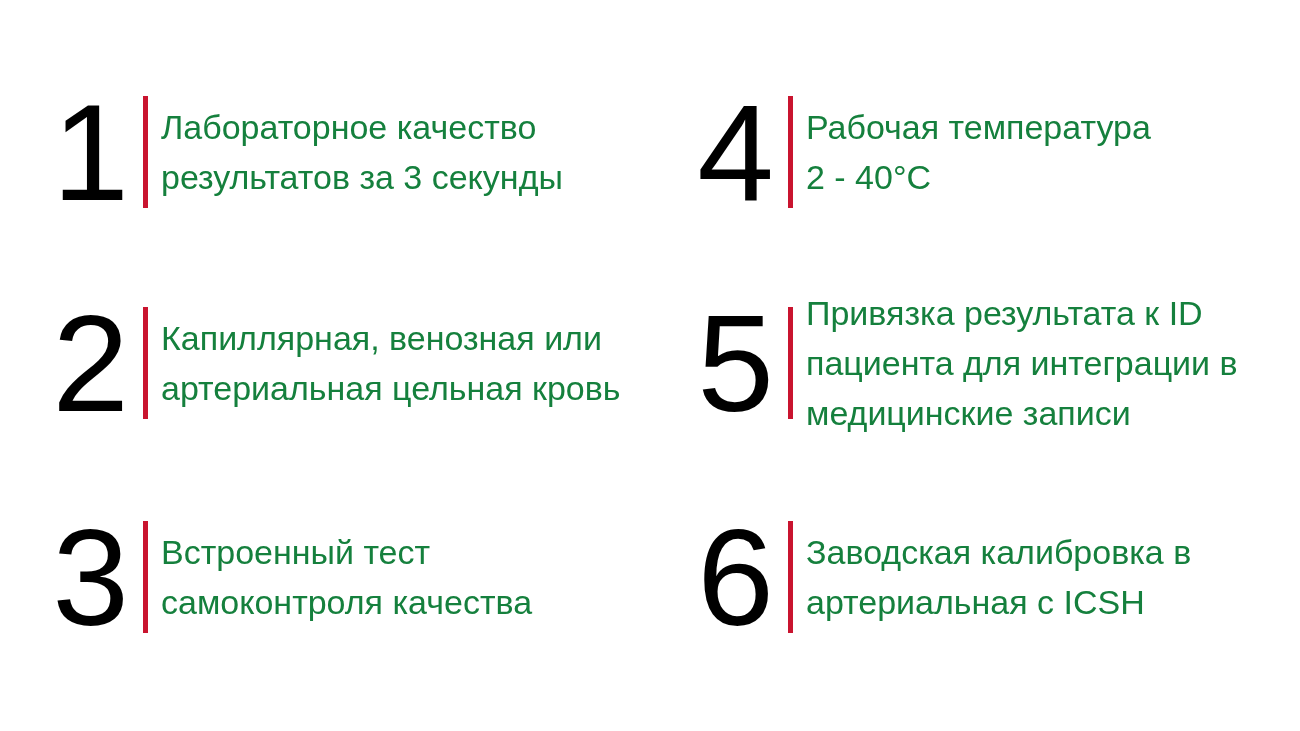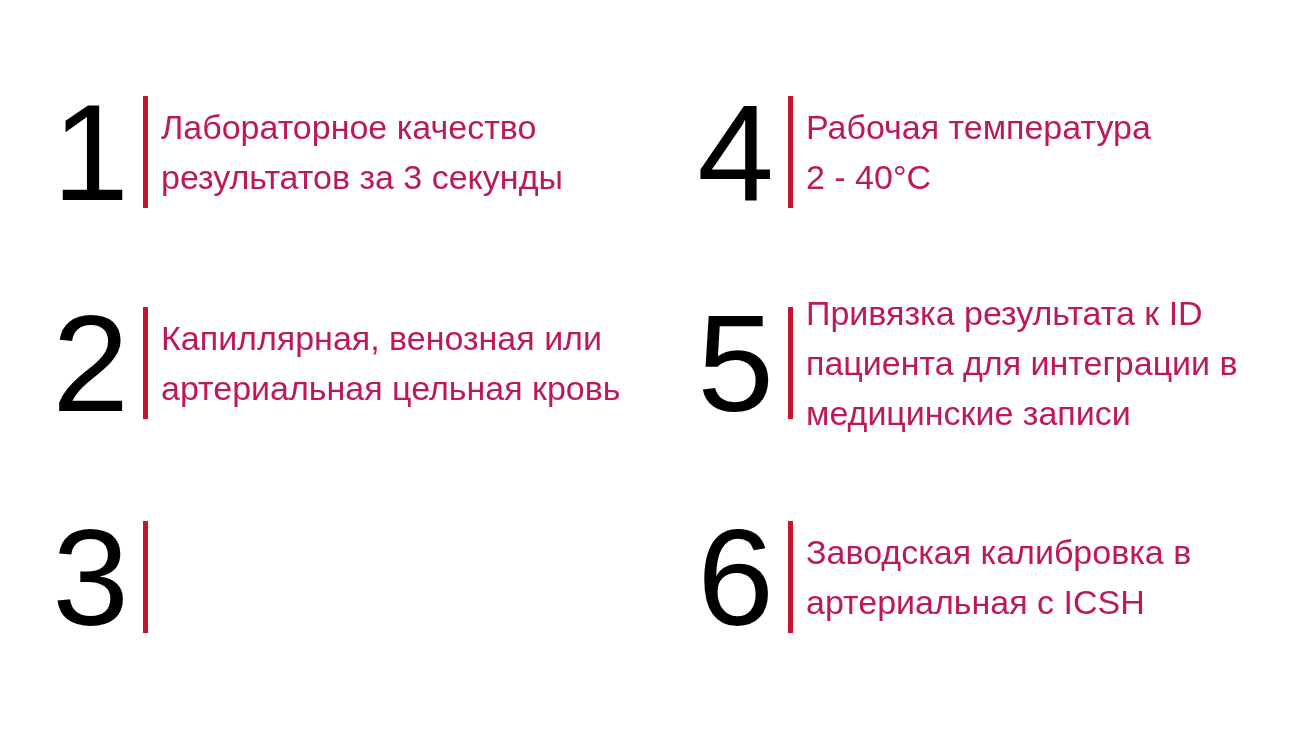--- a/index.html
+++ b/index.html
@@ -43,21 +43,21 @@
     flex: 0 0 5px;
     width: 5px;
     height: 112px;
     align-self: center;
     background: #c9142f;
   }
   .text {
     margin-left: 13px;
     font-size: 34px;
     line-height: 50px;
-    color: #be185d;
+    color: #15803d;
     white-space: pre-line;
   }
 </style>
 </head>
 <body>
 
 <div class="slide">
 
   <div class="item item-1">
     <div class="num">1</div>
@@ -69,20 +69,22 @@
   <div class="item item-2">
     <div class="num">2</div>
     <div class="divider"></div>
     <div class="text">Капиллярная, венозная или
 артериальная цельная кровь</div>
   </div>
 
   <div class="item item-3">
     <div class="num">3</div>
     <div class="divider"></div>
+    <div class="text">Встроенный тест
+самоконтроля качества</div>
   </div>
 
   <div class="item item-4">
     <div class="num">4</div>
     <div class="divider"></div>
     <div class="text">Рабочая температура
 2 - 40°C</div>
   </div>
 
   <div class="item item-5">

